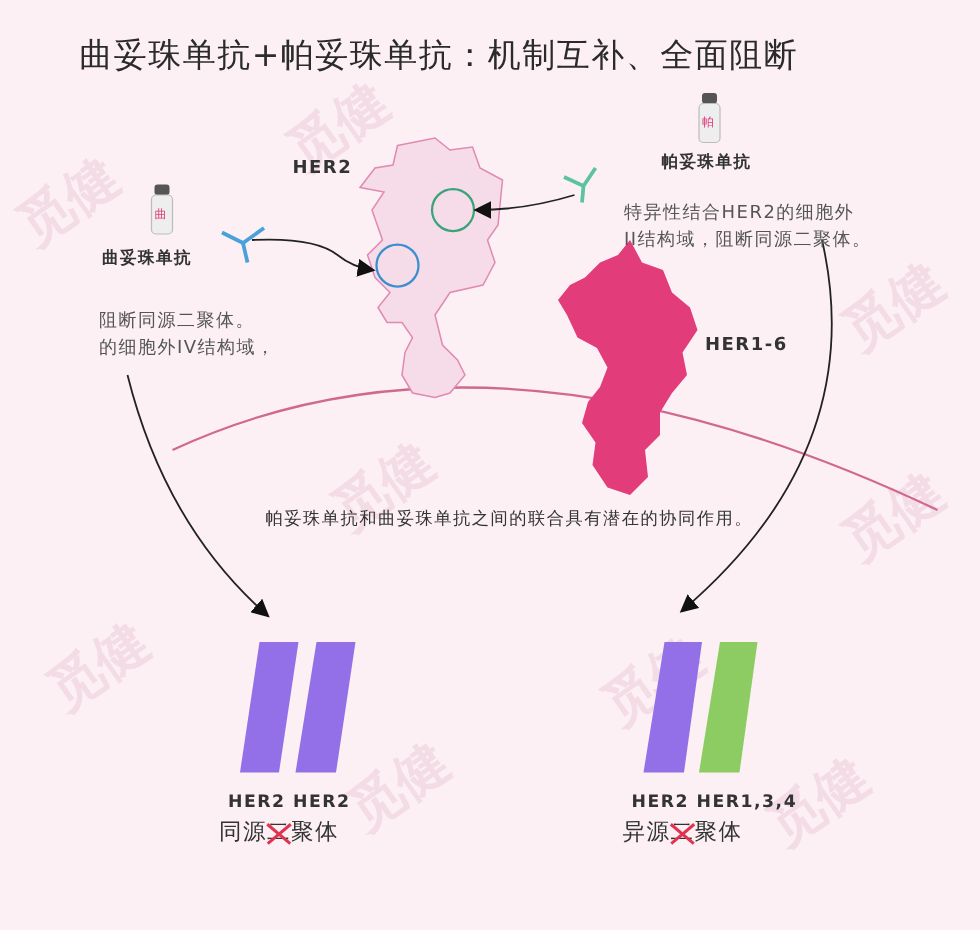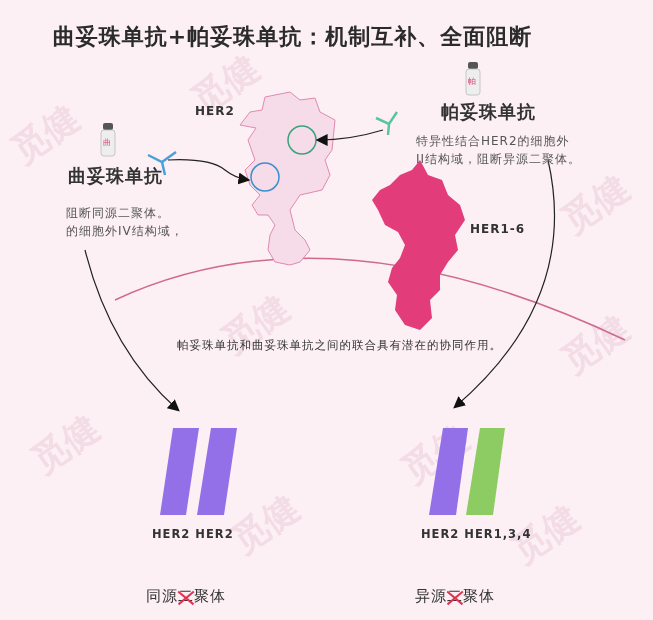--- a/index.html
+++ b/index.html
@@ -1,24 +1,24 @@
 <!DOCTYPE html>
 <html><head>
 <meta charset="utf-8">
 <style>
   html,body{margin:0;padding:0;}
   body{width:653px;height:620px;background:#fcf0f5;position:relative;overflow:hidden;font-family:"DejaVu Sans","Liberation Sans",sans-serif;color:#333;}
   .abs{position:absolute;}
-  .title{left:0;width:585px;top:22px;text-align:center;font-size:22px;color:#2b2b2b;letter-spacing:1px;font-weight:bold;}
+  .title{left:0;width:585px;top:22px;text-align:center;font-size:22px;color:#2b2b2b;letter-spacing:1px;}
   .lbl{font-size:12px;color:#333;font-weight:bold;letter-spacing:1px;}
-  .drug{font-size:18px;color:#333;font-weight:bold;letter-spacing:1px;}
+  .drug{font-size:11px;color:#333;font-weight:bold;letter-spacing:1px;}
   .desc{font-size:12px;color:#555;line-height:18px;letter-spacing:1px;margin-top:12px;}
   .note{font-size:11.5px;color:#333;letter-spacing:1px;}
   .bar-lbl{font-size:11.5px;color:#333;font-weight:bold;letter-spacing:1px;}
-  .dimer{font-size:15px;color:#333;letter-spacing:1px;margin-top:42px;}
+  .dimer{font-size:15px;color:#333;letter-spacing:1px;}
   .dimer .x{position:relative;display:inline-block;}
   .dimer .x::before,.dimer .x::after{content:"";position:absolute;left:-2px;right:-2px;top:50%;height:1.5px;background:#e0334f;}
   .dimer .x::before{transform:rotate(40deg);}
   .dimer .x::after{transform:rotate(-40deg);}
   .wm{font-size:36px;color:rgba(220,170,185,0.28);transform:rotate(-35deg);font-weight:bold;}
   svg{position:absolute;left:0;top:0;}
 </style>
 </head>
 <body>
 
@@ -86,21 +86,21 @@
 
 <div class="abs drug" style="left:68px;top:164px;">曲妥珠单抗</div>
 <div class="abs desc" style="left:66px;top:192px;">
   <div>阻断同源二聚体。</div>
   <div>的细胞外IV结构域，</div>
 </div>
 
 <div class="abs drug" style="left:441px;top:100px;">帕妥珠单抗</div>
 <div class="abs desc" style="left:416px;top:120px;">
   <div>特异性结合HER2的细胞外</div>
-  <div>II结构域，阻断异源二聚体。</div>
+  <div>II结构域，阻断同源二聚体。</div>
 </div>
 
 <div class="abs note" style="left:177px;top:338px;">帕妥珠单抗和曲妥珠单抗之间的联合具有潜在的协同作用。</div>
 
 <div class="abs bar-lbl" style="left:152px;top:527px;">
   <span>HER2</span>
   <span>HER2</span>
 </div>
 <div class="abs dimer" style="left:146px;top:545px;">
   <span>同源</span><span class="x">二</span><span>聚体</span>

